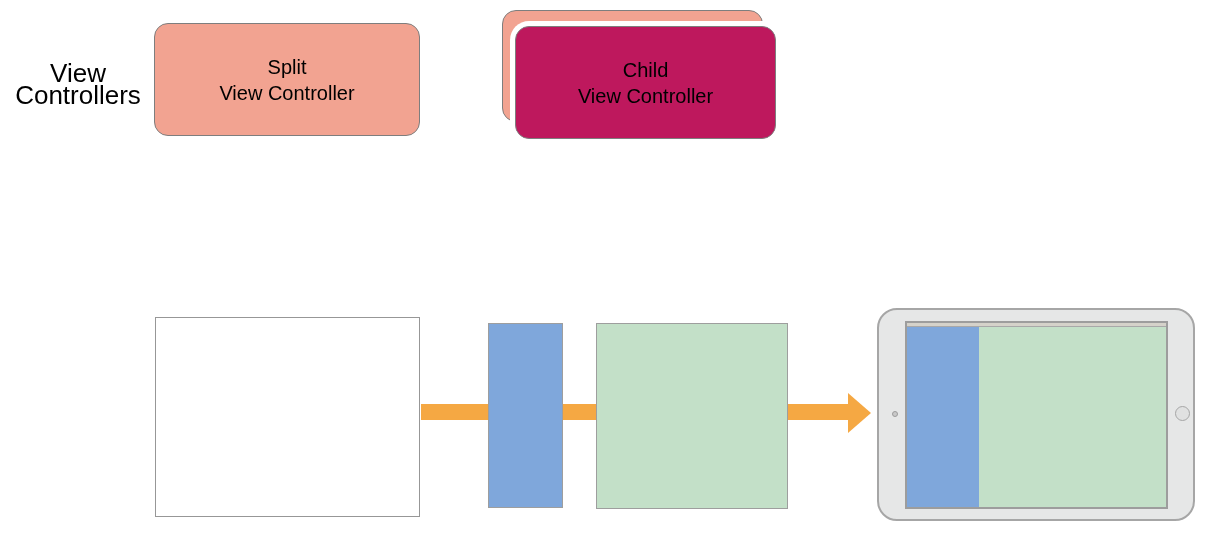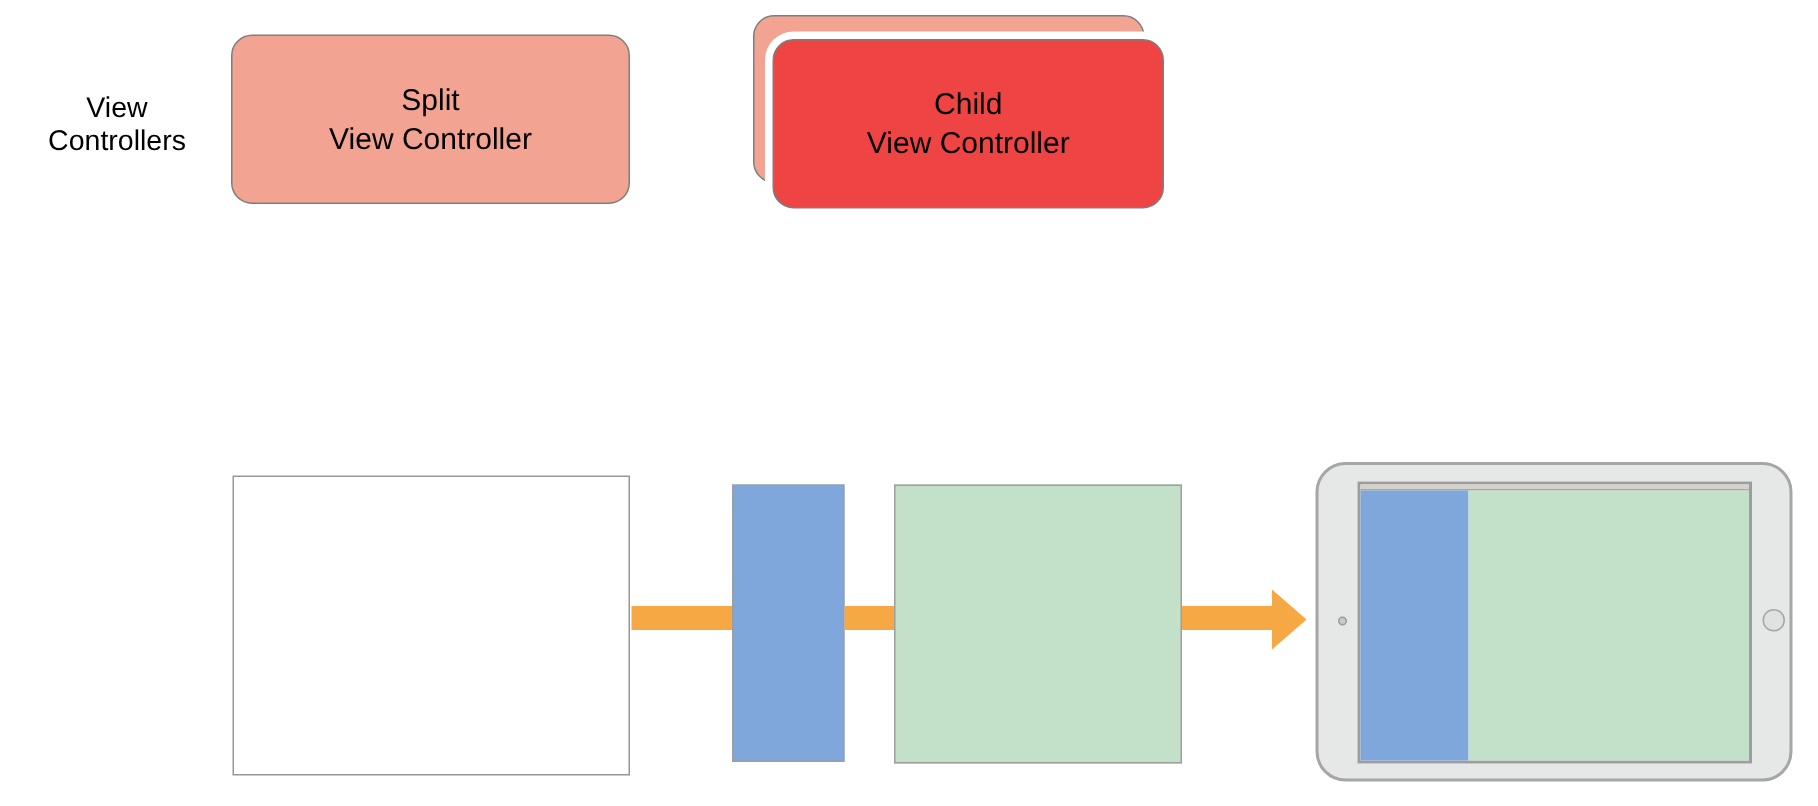--- a/index.html
+++ b/index.html
@@ -10,21 +10,21 @@
     position: relative;
     width: 1212px;
     height: 537px;
     background: #ffffff;
     overflow: hidden;
   }
 
   .row-label {
     position: absolute;
     text-align: center;
-    font-size: 19px;
+    font-size: 26px;
     line-height: 22px;
     color: #000;
   }
   .vc-label { left: 8px; top: 62px; width: 140px; }
   .views-label { left: 8px; top: 400px; width: 122px; }
 
   .card {
     position: absolute;
     background: #F2A391;
     border: 1.5px solid #7E7E7E;
@@ -126,21 +126,21 @@
     <span>Controllers</span>
   </div>
 
   <div class="card split-card" style="background: rgb(242, 163, 145); border-color: rgb(126, 126, 126);">
     <span>Split</span>
     <span>View Controller</span>
   </div>
 
   <div class="card child-back-card" style="background: rgb(242, 163, 145); border-color: rgb(126, 126, 126);"></div>
 
-  <div class="card child-front-card" style="background: #ef4444; border-color: rgb(126, 126, 126);">
+  <div class="card child-front-card" style="background: #be185d; border-color: rgb(126, 126, 126);">
     <span>Child</span>
     <span>View Controller</span>
   </div>
 
   <div class="plain-box white-box"></div>
 
   <div class="orange-seg seg1" style="background: rgb(245, 168, 67);"></div>
 
   <div class="plain-box blue-box" style="background: rgb(127, 167, 219); border-color: rgb(158, 158, 158);"></div>
 

